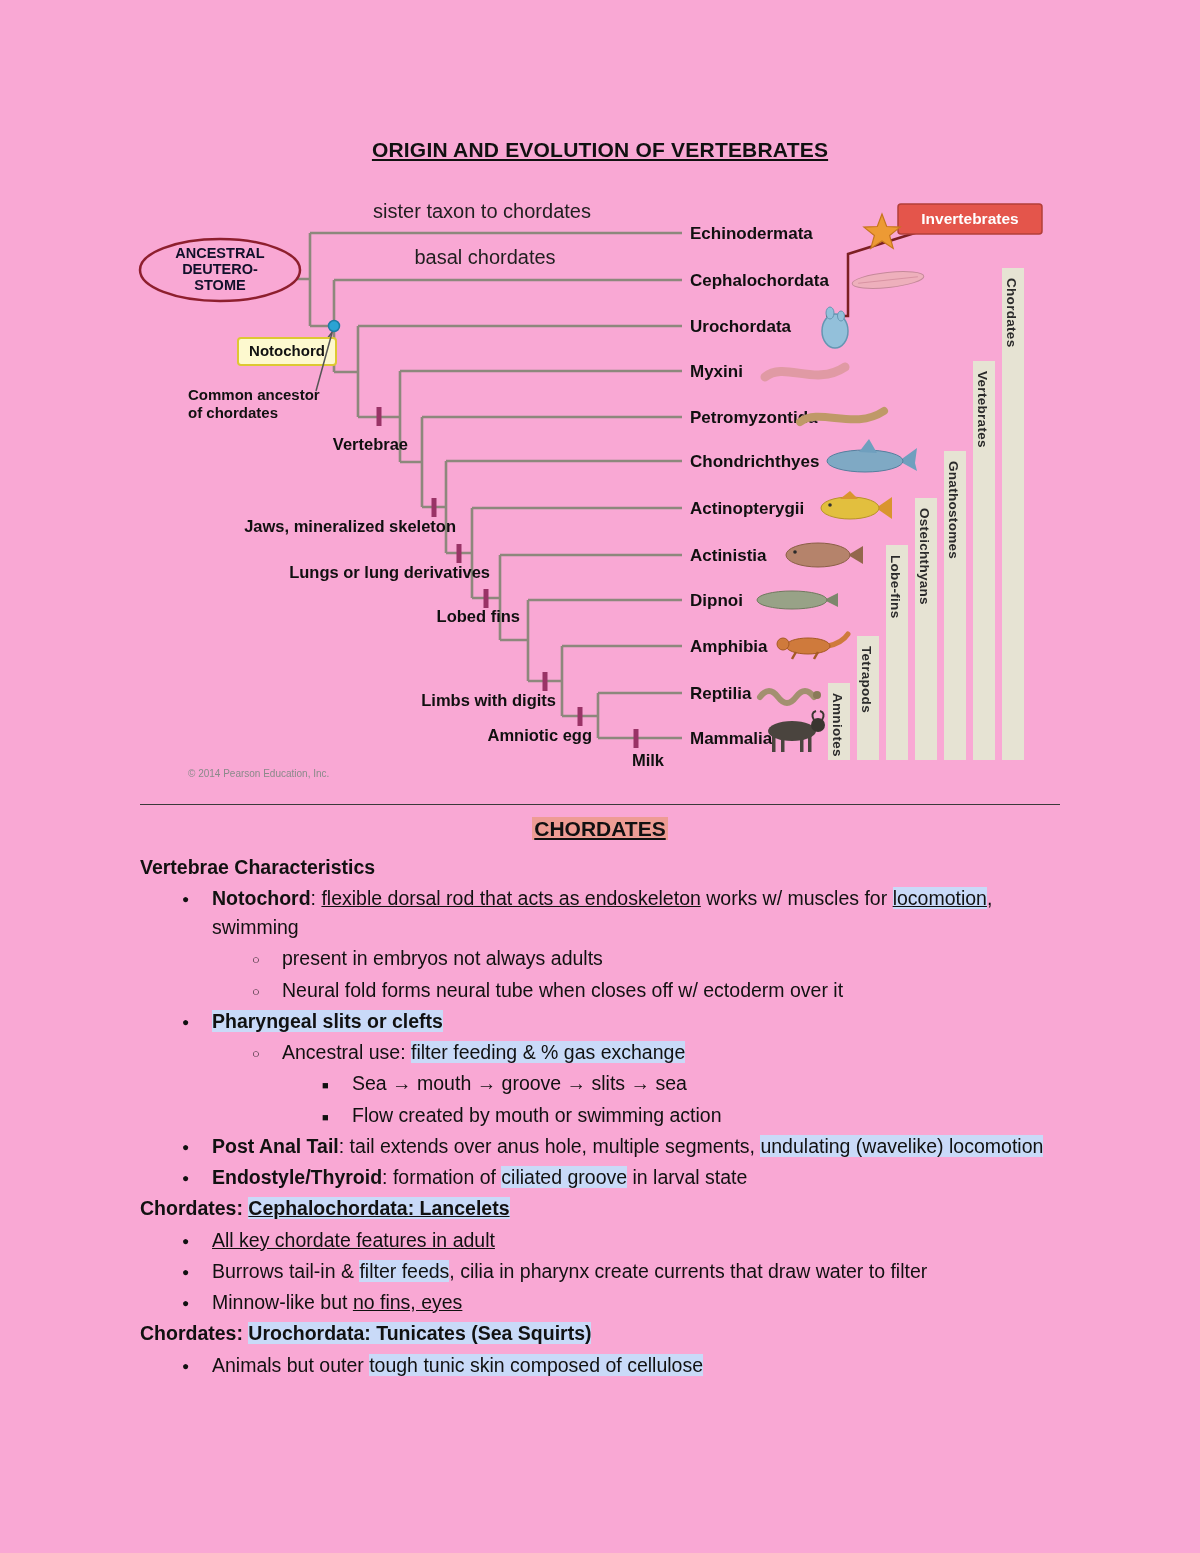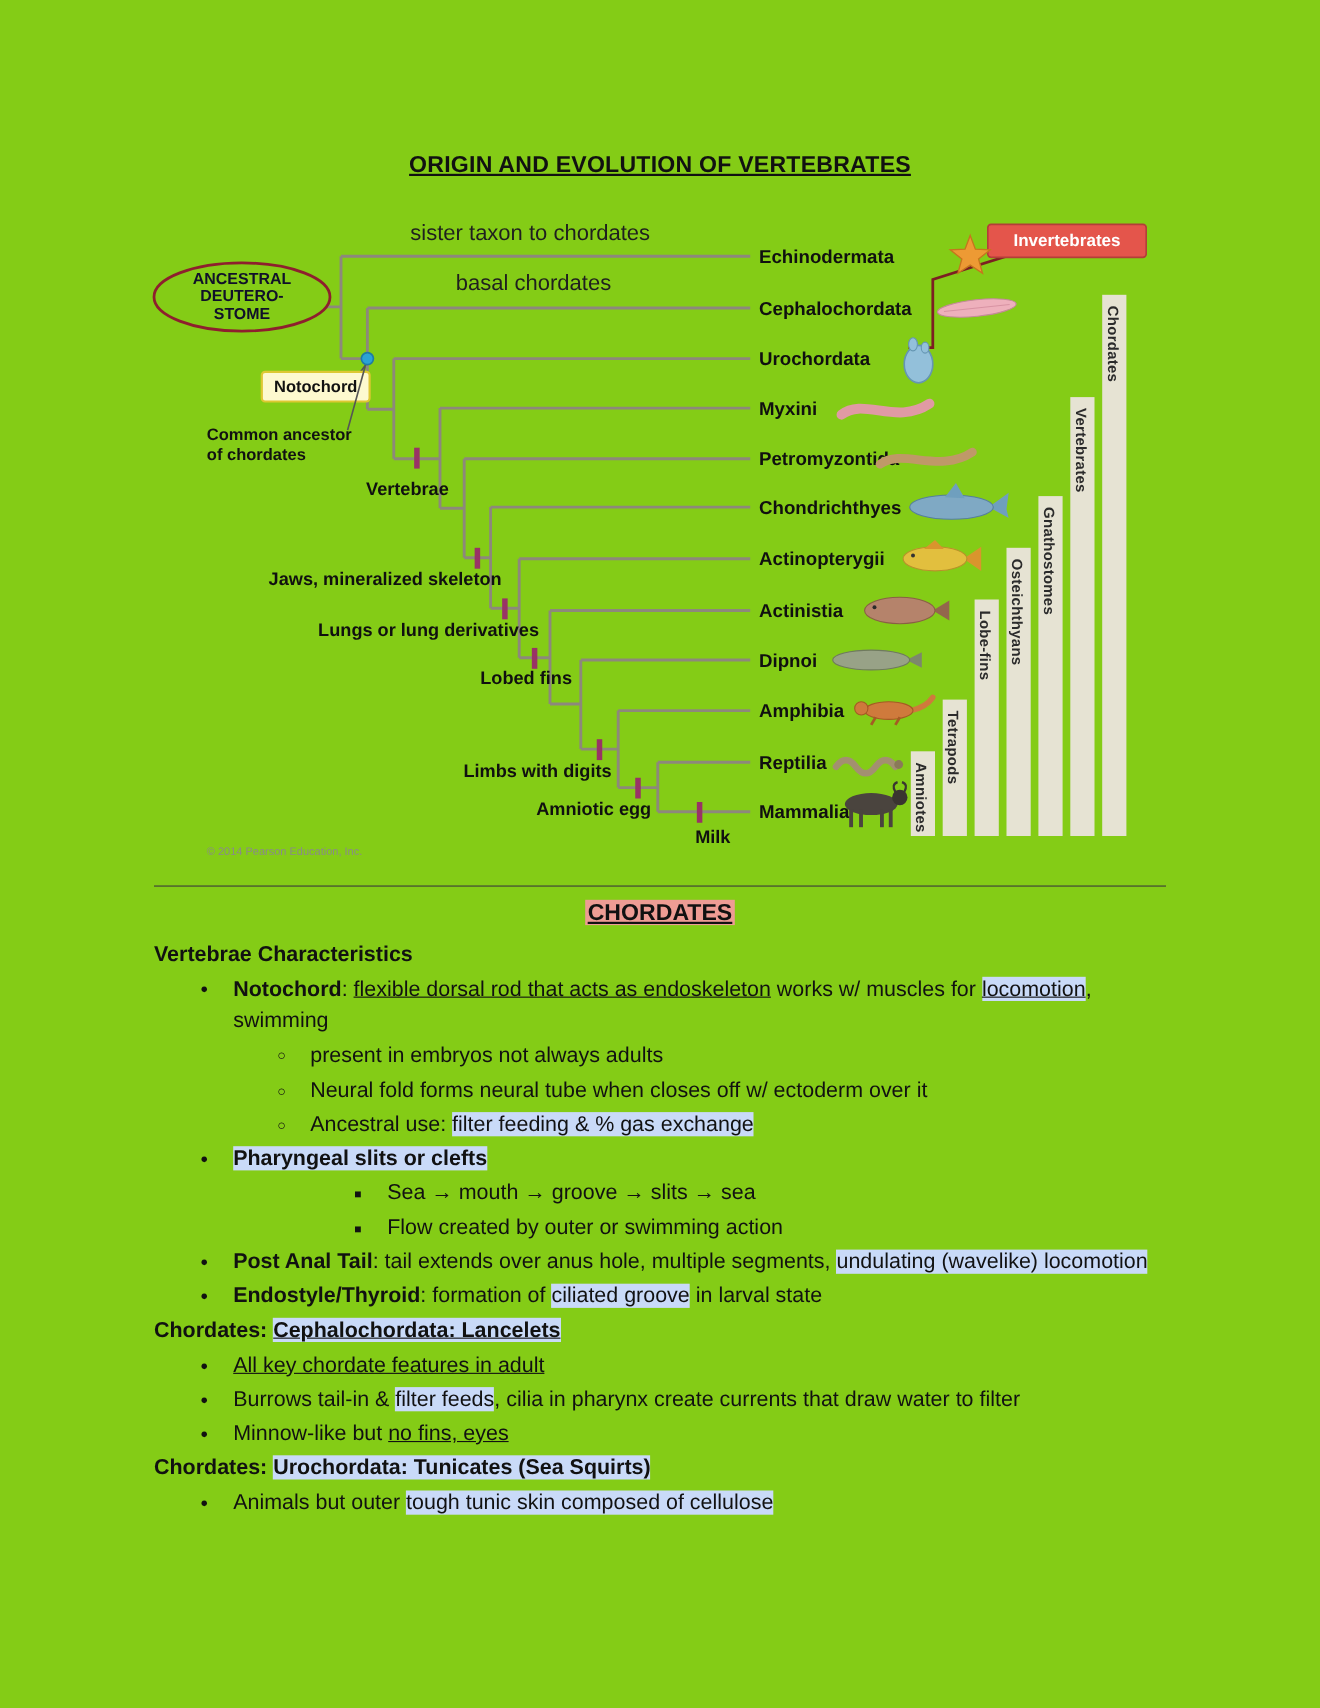--- a/index.html
+++ b/index.html
@@ -1,17 +1,17 @@
 <!DOCTYPE html>
 <html style="--highlight-blue: #c9daf8; --highlight-red: #ee9c94; --invertebrates-red: #e4554b; --bar-beige: #e6e3d3; --tick-purple: #993366; --tree-line: #8d887c;"><head>
 <meta charset="utf-8">
 <style>
   html,body{margin:0;padding:0;background:#fff;}
   body{width:1200px;font-family:"Liberation Sans",sans-serif;color:#111;}
-  .page{width:1200px;height:1553px;overflow:hidden;background:#84cc16;}
+  .page{width:1200px;height:1553px;overflow:hidden;background:#f9a8d4;}
   .doc-title{padding-top:138px;text-align:center;font-size:21px;font-weight:bold;letter-spacing:.2px;}
   .doc-title .u{text-decoration:underline;}
   .diagram-wrap{width:1060px;margin:26px 0 0 70px;}
   svg text{font-family:"Liberation Sans",sans-serif;}
   .tree-line{stroke:var(--tree-line,#8d887c);stroke-width:2.6;fill:none;}
   .ptr-line{stroke:#555;stroke-width:1.5;fill:none;}
   .tick{stroke:var(--tick-purple,#993366);stroke-width:5;}
   .taxon{font-size:17px;font-weight:bold;fill:#101010;}
   .char-label{font-size:16.5px;font-weight:bold;fill:#101010;}
   .top-label{font-size:20px;fill:#1f1f1f;}
@@ -235,35 +235,35 @@
       <span class="txt"><span class="b">Notochord</span><span>: </span><span class="u">flexible dorsal rod that acts as endoskeleton</span><span> works w/ muscles for </span><span class="u hl">locomotion</span><span>, swimming</span></span>
     </div>
     <div class="line ind2">
       <span class="bullet b-circ"></span>
       <span class="txt"><span>present in embryos not always adults</span></span>
     </div>
     <div class="line ind2">
       <span class="bullet b-circ"></span>
       <span class="txt"><span>Neural fold forms neural tube when closes off w/ ectoderm over it</span></span>
     </div>
+    <div class="line ind1">
+      <span class="bullet b-dot"></span>
+      <span class="txt"><span class="b hl">Pharyngeal slits or clefts</span></span>
+    </div>
     <div class="line ind2">
       <span class="bullet b-circ"></span>
       <span class="txt"><span>Ancestral use: </span><span class="hl">filter feeding &amp; % gas exchange</span></span>
     </div>
-    <div class="line ind1">
-      <span class="bullet b-dot"></span>
-      <span class="txt"><span class="b hl">Pharyngeal slits or clefts</span></span>
-    </div>
     <div class="line ind3">
       <span class="bullet b-sq"></span>
       <span class="txt"><span>Sea → mouth → groove → slits → sea</span></span>
     </div>
     <div class="line ind3">
       <span class="bullet b-sq"></span>
-      <span class="txt"><span>Flow created by outer or swimming action</span></span>
+      <span class="txt"><span>Flow created by mouth or swimming action</span></span>
     </div>
     <div class="line ind1">
       <span class="bullet b-dot"></span>
       <span class="txt"><span class="b">Post Anal Tail</span><span>: tail extends over anus hole, multiple segments, </span><span class="hl">undulating (wavelike) locomotion</span></span>
     </div>
     <div class="line ind1">
       <span class="bullet b-dot"></span>
       <span class="txt"><span class="b">Endostyle/Thyroid</span><span>: formation of </span><span class="hl">ciliated groove</span><span> in larval state</span></span>
     </div>
 

